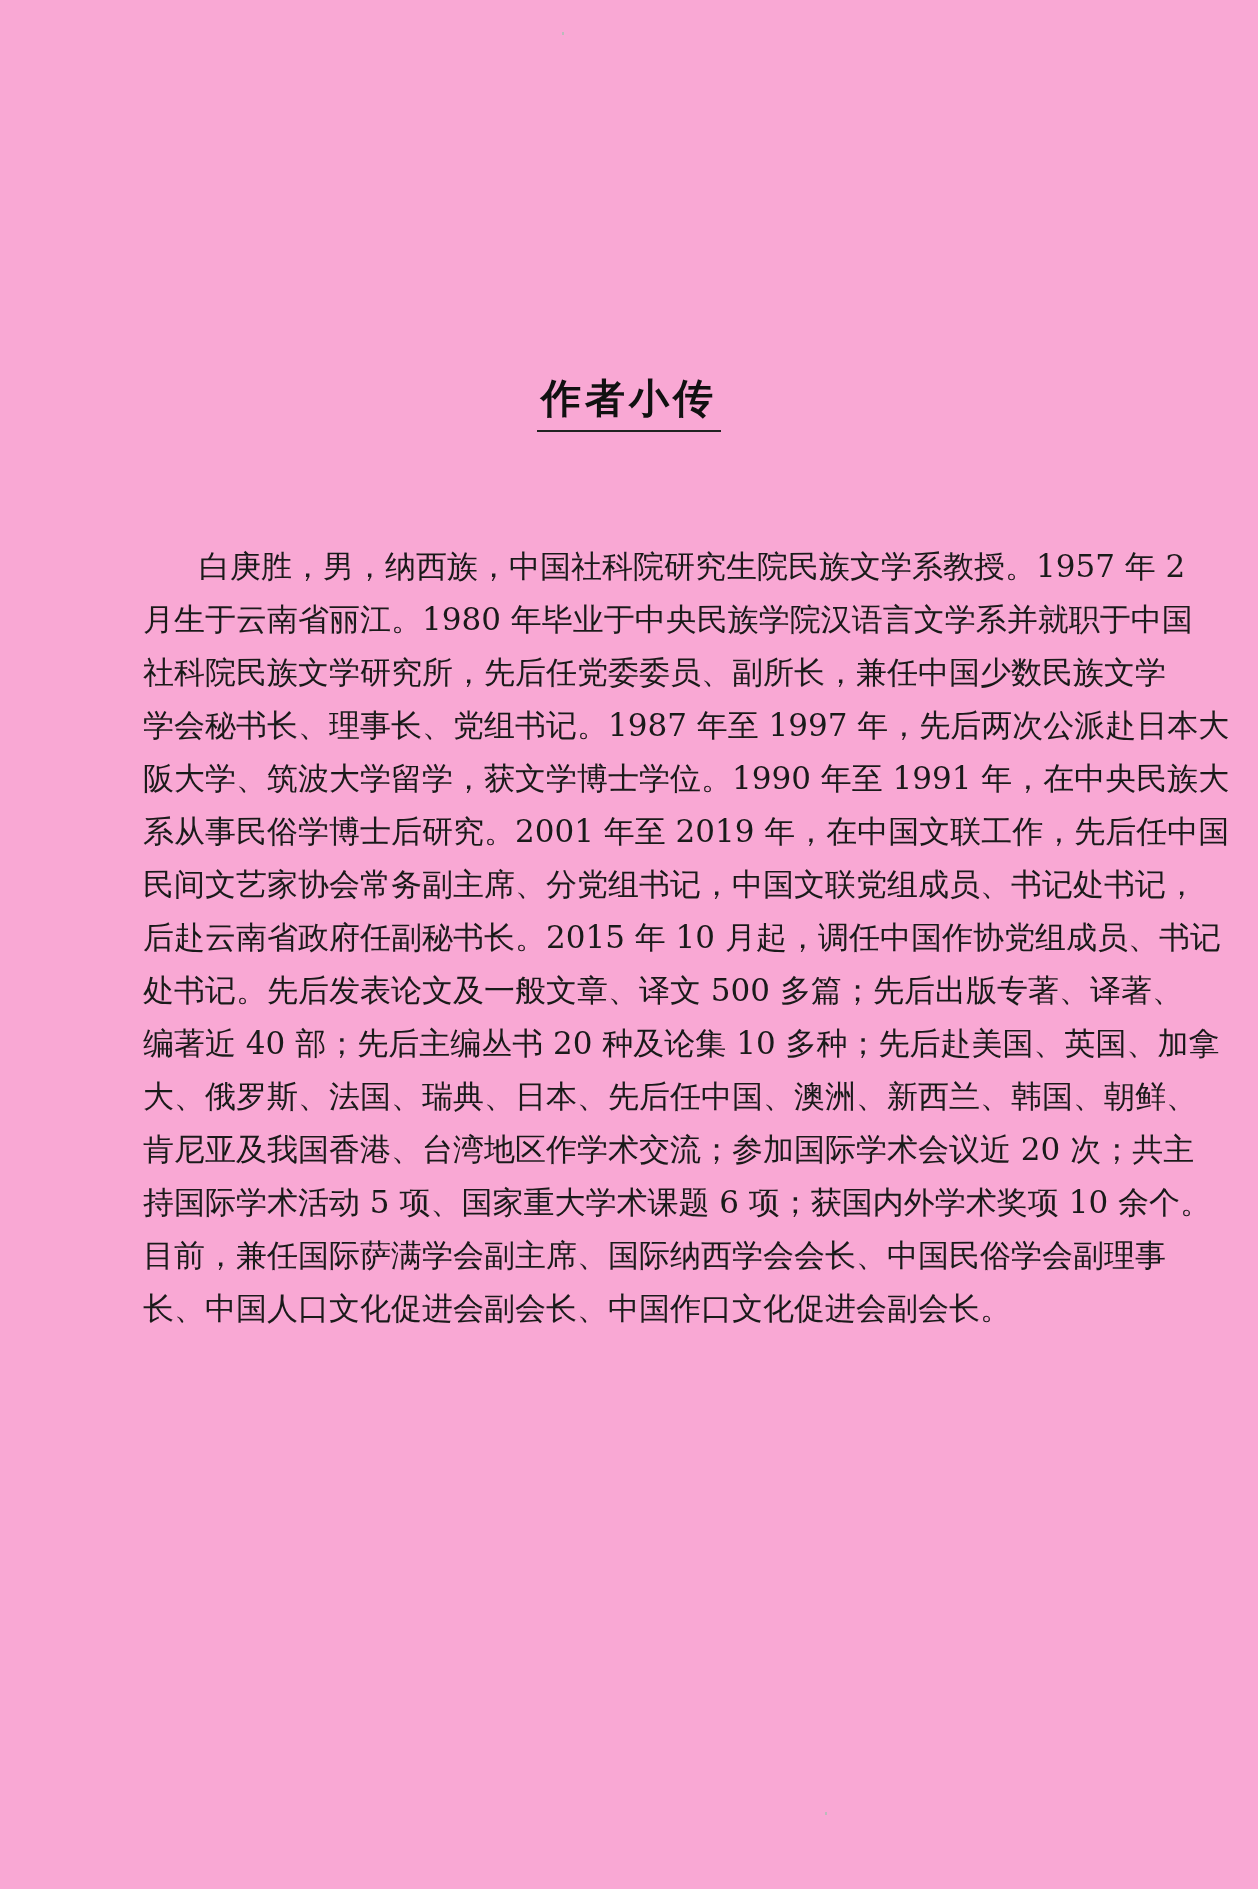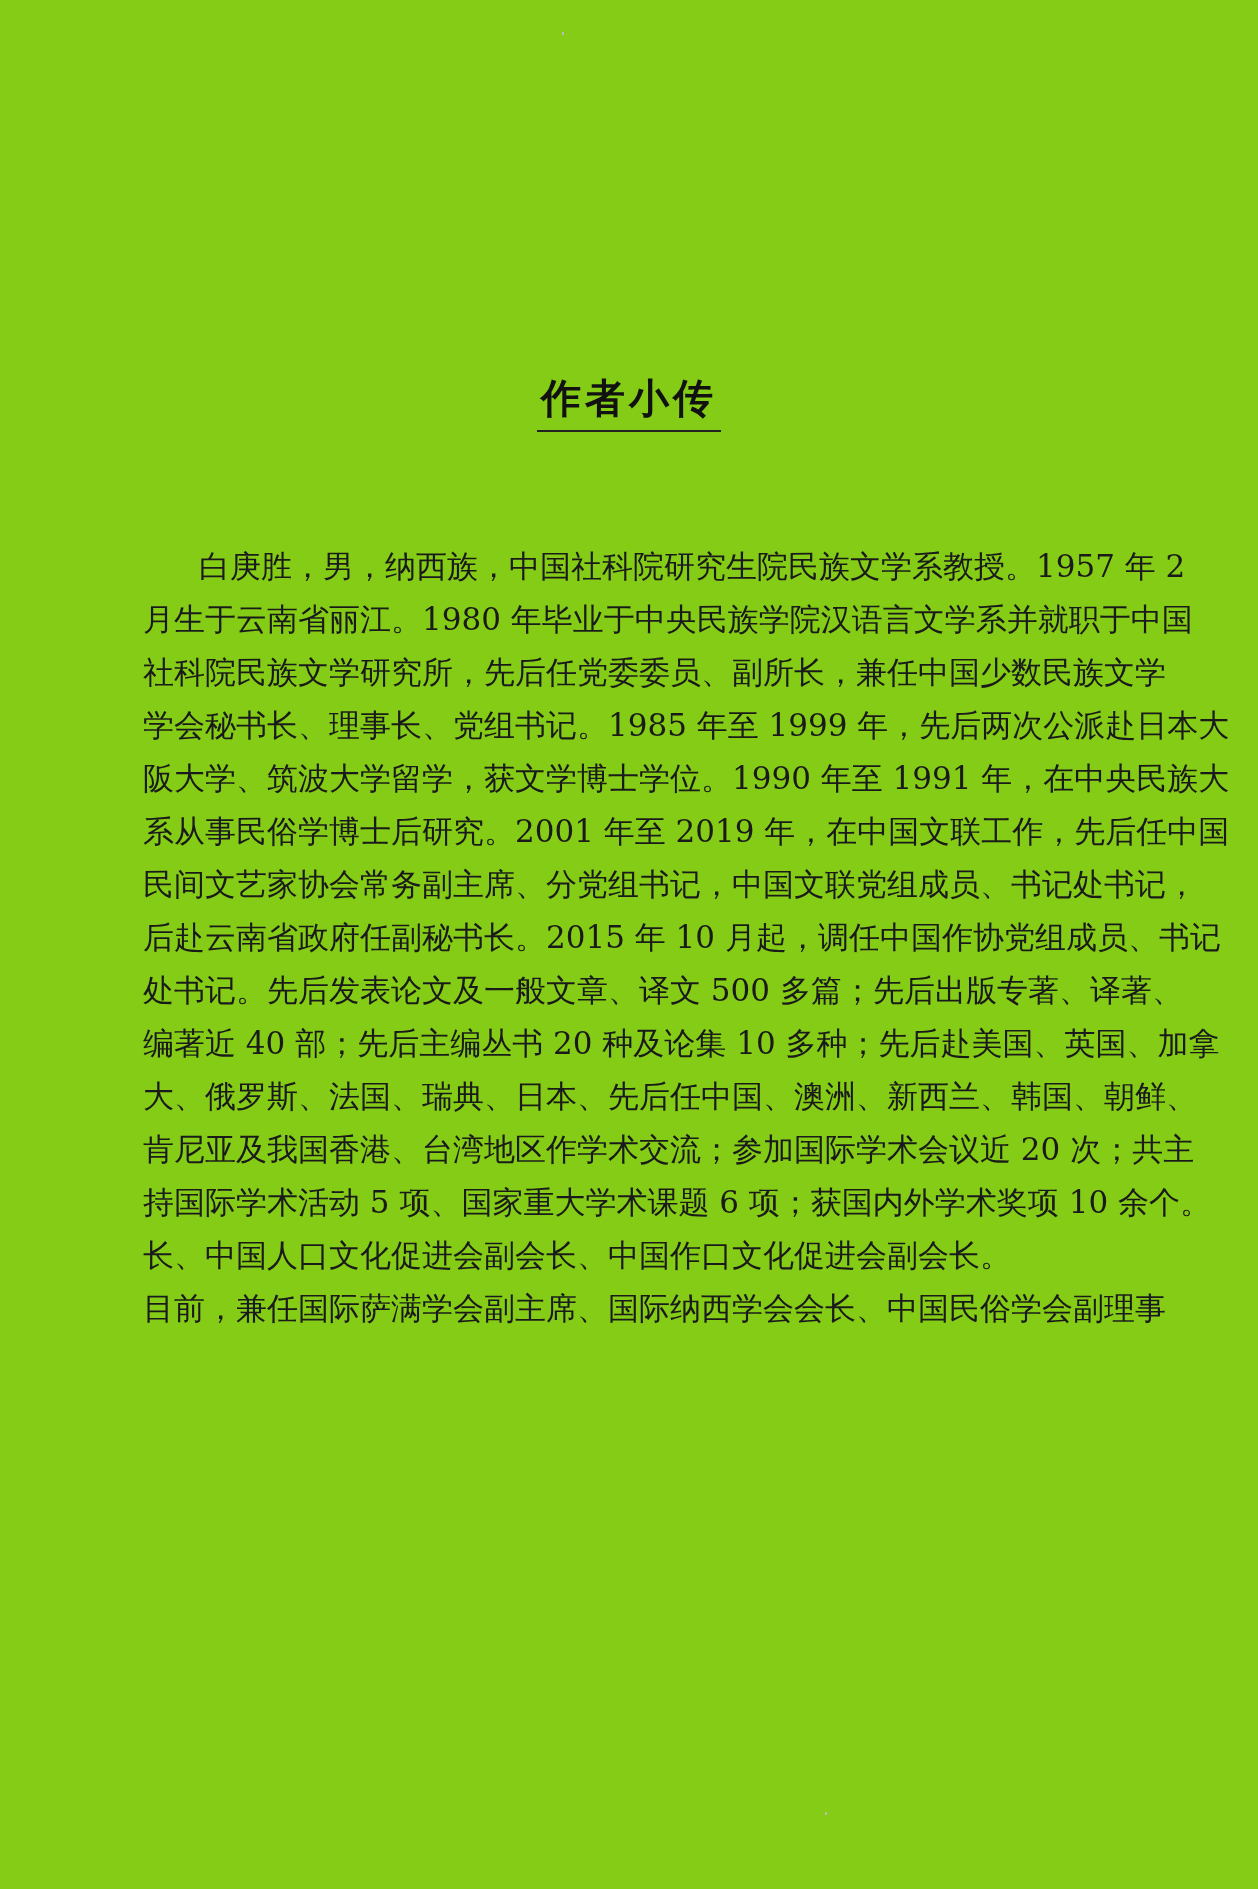--- a/index.html
+++ b/index.html
@@ -13,21 +13,21 @@
     position: relative;
     overflow: hidden;
     font-family: "DejaVu Serif", "Liberation Serif", serif;
     color: #1a1a1a;
   }
   .page {
     position: absolute;
     left: 0; top: 0;
     width: 1258px;
     height: 1889px;
-    background: #84cc16;
+    background: #f9a8d4;
   }
   .title-wrap {
     position: absolute;
     top: 372px;
     left: 0;
     width: 1258px;
     text-align: center;
   }
   .title {
     display: inline-block;
@@ -74,29 +74,29 @@
 <div class="page">
 
   <div class="title-wrap">
     <h1 class="title" style="margin:0;">作者小传</h1>
   </div>
 
   <div class="body-text">
     <span class="line indent">白庚胜，男，纳西族，中国社科院研究生院民族文学系教授。1957 年 2</span>
     <span class="line">月生于云南省丽江。1980 年毕业于中央民族学院汉语言文学系并就职于中国</span>
     <span class="line">社科院民族文学研究所，先后任党委委员、副所长，兼任中国少数民族文学</span>
-    <span class="line">学会秘书长、理事长、党组书记。1985 年至 1999 年，先后两次公派赴日本大</span>
+    <span class="line">学会秘书长、理事长、党组书记。1987 年至 1997 年，先后两次公派赴日本大</span>
     <span class="line">阪大学、筑波大学留学，获文学博士学位。1990 年至 1991 年，在中央民族大</span>
     <span class="line">系从事民俗学博士后研究。2001 年至 2019 年，在中国文联工作，先后任中国</span>
     <span class="line">民间文艺家协会常务副主席、分党组书记，中国文联党组成员、书记处书记，</span>
     <span class="line">后赴云南省政府任副秘书长。2015 年 10 月起，调任中国作协党组成员、书记</span>
     <span class="line">处书记。先后发表论文及一般文章、译文 500 多篇；先后出版专著、译著、</span>
     <span class="line">编著近 40 部；先后主编丛书 20 种及论集 10 多种；先后赴美国、英国、加拿</span>
     <span class="line">大、俄罗斯、法国、瑞典、日本、先后任中国、澳洲、新西兰、韩国、朝鲜、</span>
     <span class="line">肯尼亚及我国香港、台湾地区作学术交流；参加国际学术会议近 20 次；共主</span>
     <span class="line">持国际学术活动 5 项、国家重大学术课题 6 项；获国内外学术奖项 10 余个。</span>
+    <span class="line">目前，兼任国际萨满学会副主席、国际纳西学会会长、中国民俗学会副理事</span>
     <span class="line last">长、中国人口文化促进会副会长、中国作口文化促进会副会长。</span>
-    <span class="line">目前，兼任国际萨满学会副主席、国际纳西学会会长、中国民俗学会副理事</span>
   </div>
 
   <div class="speck" style="left:562px; top:32px;"></div>
   <div class="speck" style="left:825px; top:1812px;"></div>
 </div>
 
 </body></html>

